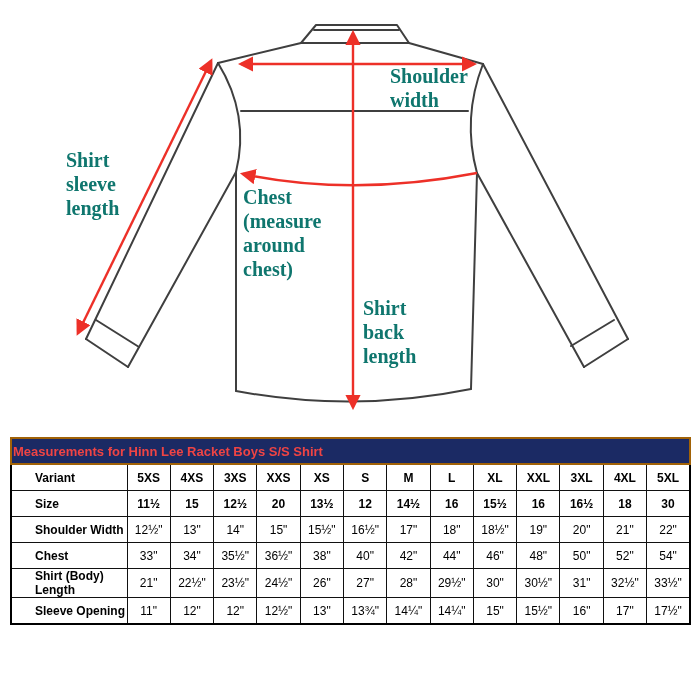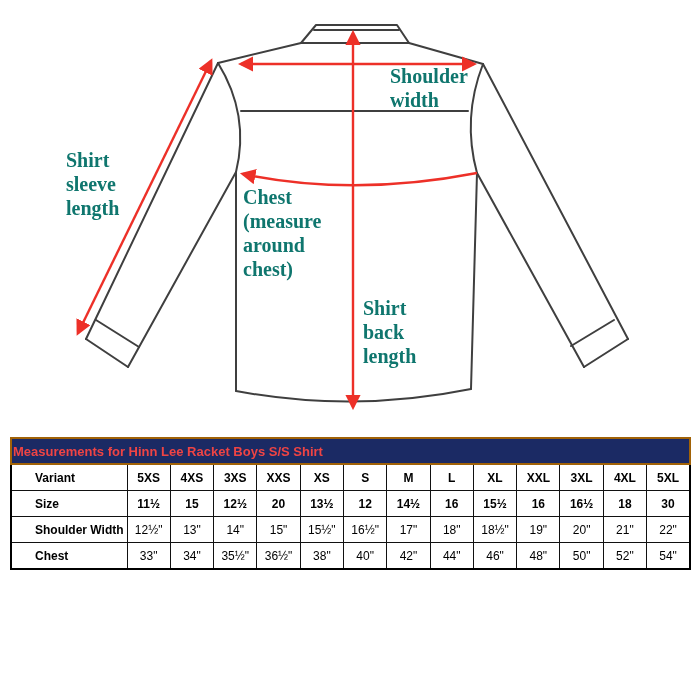--- a/index.html
+++ b/index.html
@@ -167,15 +167,47 @@
           <td>38"</td>
           <td>40"</td>
           <td>42"</td>
           <td>44"</td>
           <td>46"</td>
           <td>48"</td>
           <td>50"</td>
           <td>52"</td>
           <td>54"</td>
         </tr>
+        <tr>
+          <td class="rowlabel">Shirt (Body) Length</td>
+          <td>21"</td>
+          <td>22½"</td>
+          <td>23½"</td>
+          <td>24½"</td>
+          <td>26"</td>
+          <td>27"</td>
+          <td>28"</td>
+          <td>29½"</td>
+          <td>30"</td>
+          <td>30½"</td>
+          <td>31"</td>
+          <td>32½"</td>
+          <td>33½"</td>
+        </tr>
+        <tr>
+          <td class="rowlabel">Sleeve Opening</td>
+          <td>11"</td>
+          <td>12"</td>
+          <td>12"</td>
+          <td>12½"</td>
+          <td>13"</td>
+          <td>13¾"</td>
+          <td>14¼"</td>
+          <td>14¼"</td>
+          <td>15"</td>
+          <td>15½"</td>
+          <td>16"</td>
+          <td>17"</td>
+          <td>17½"</td>
+        </tr>
       </tbody>
   </table>
 </div>
 
 </body></html>

